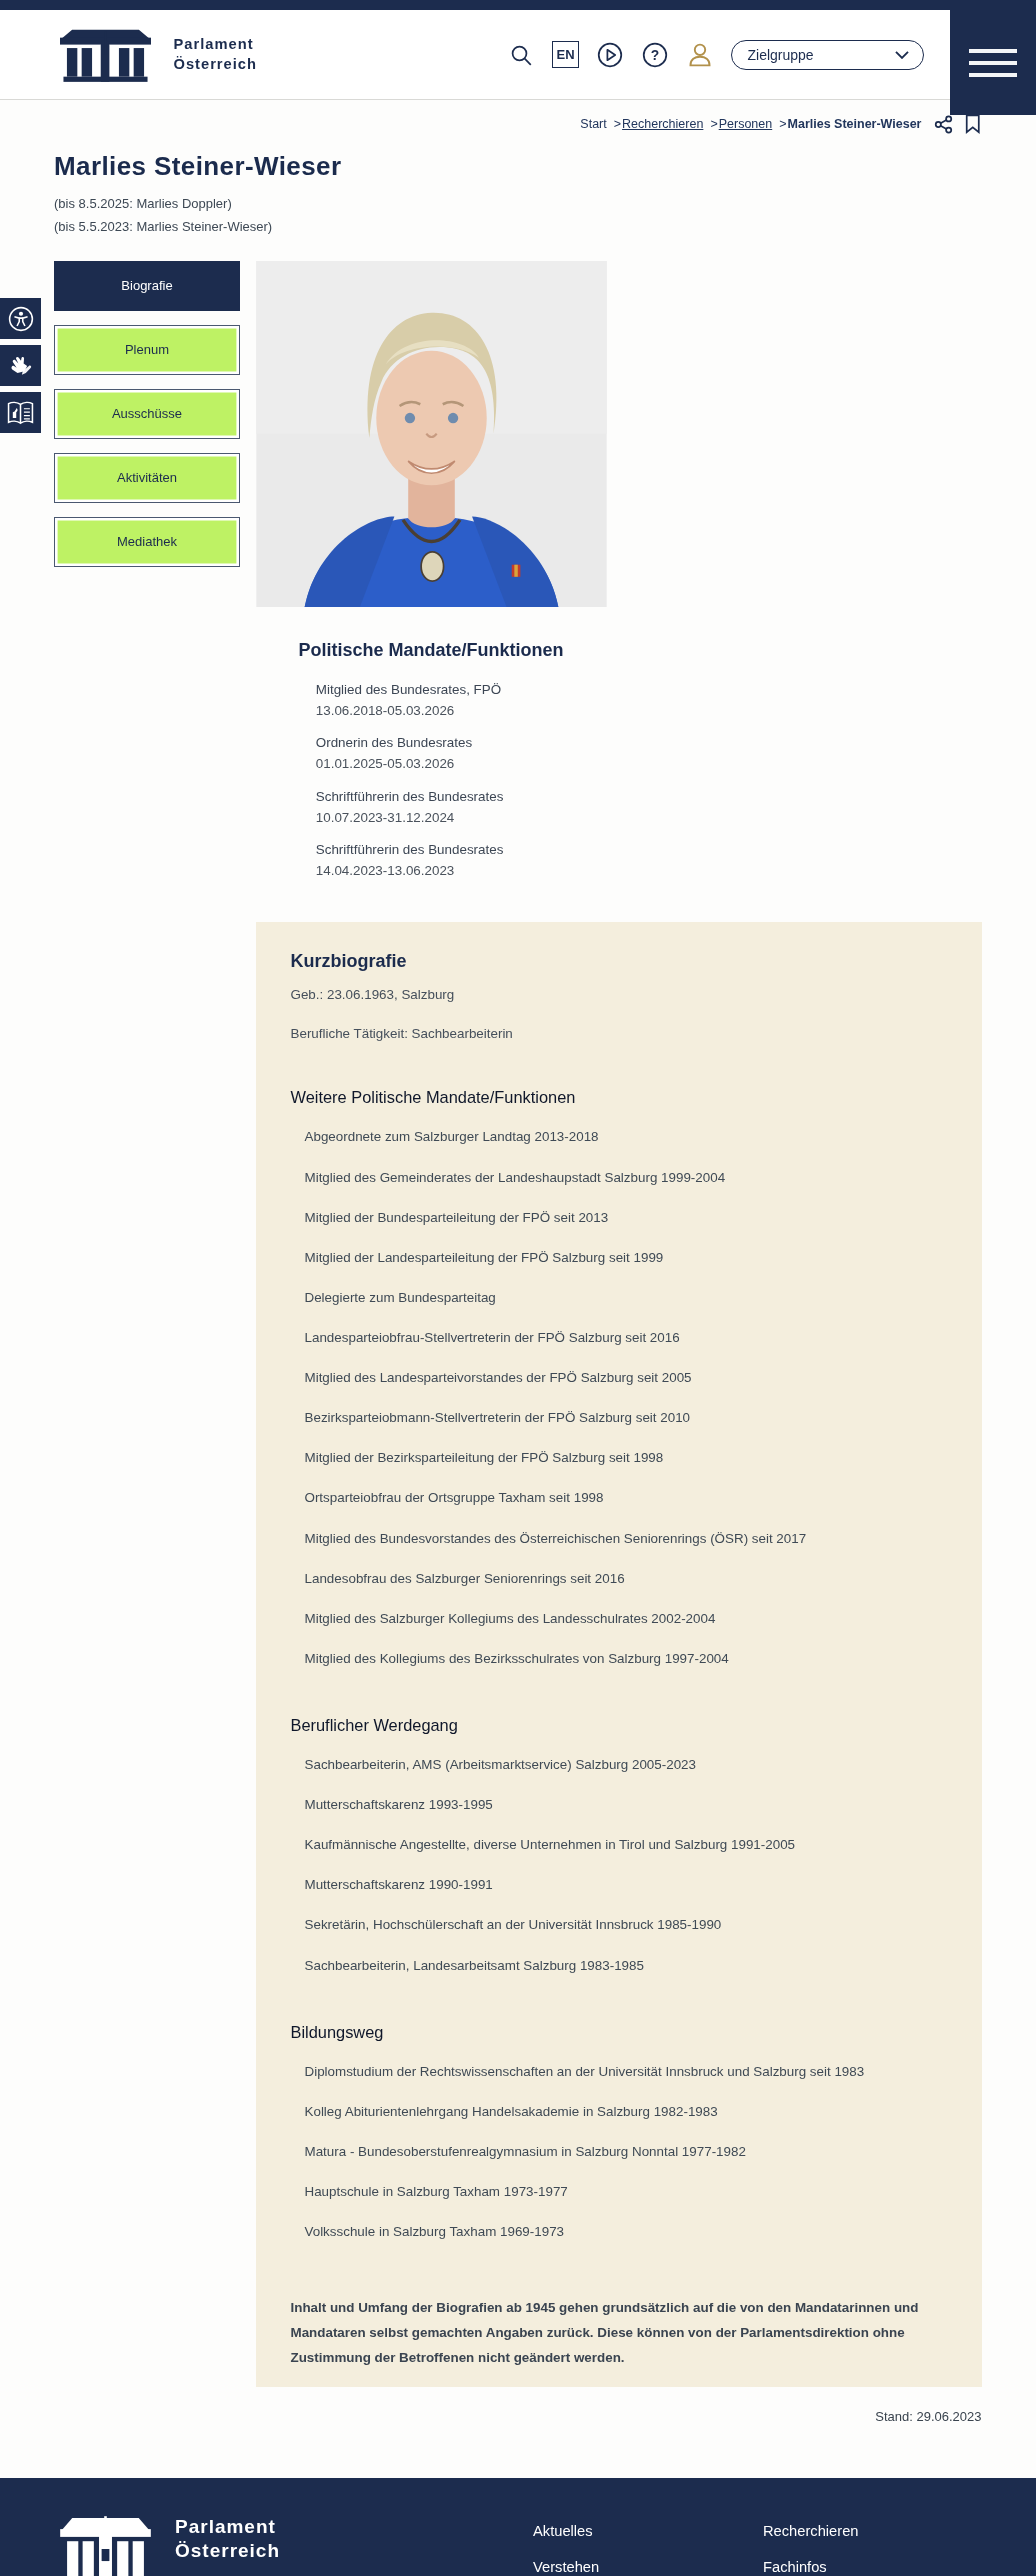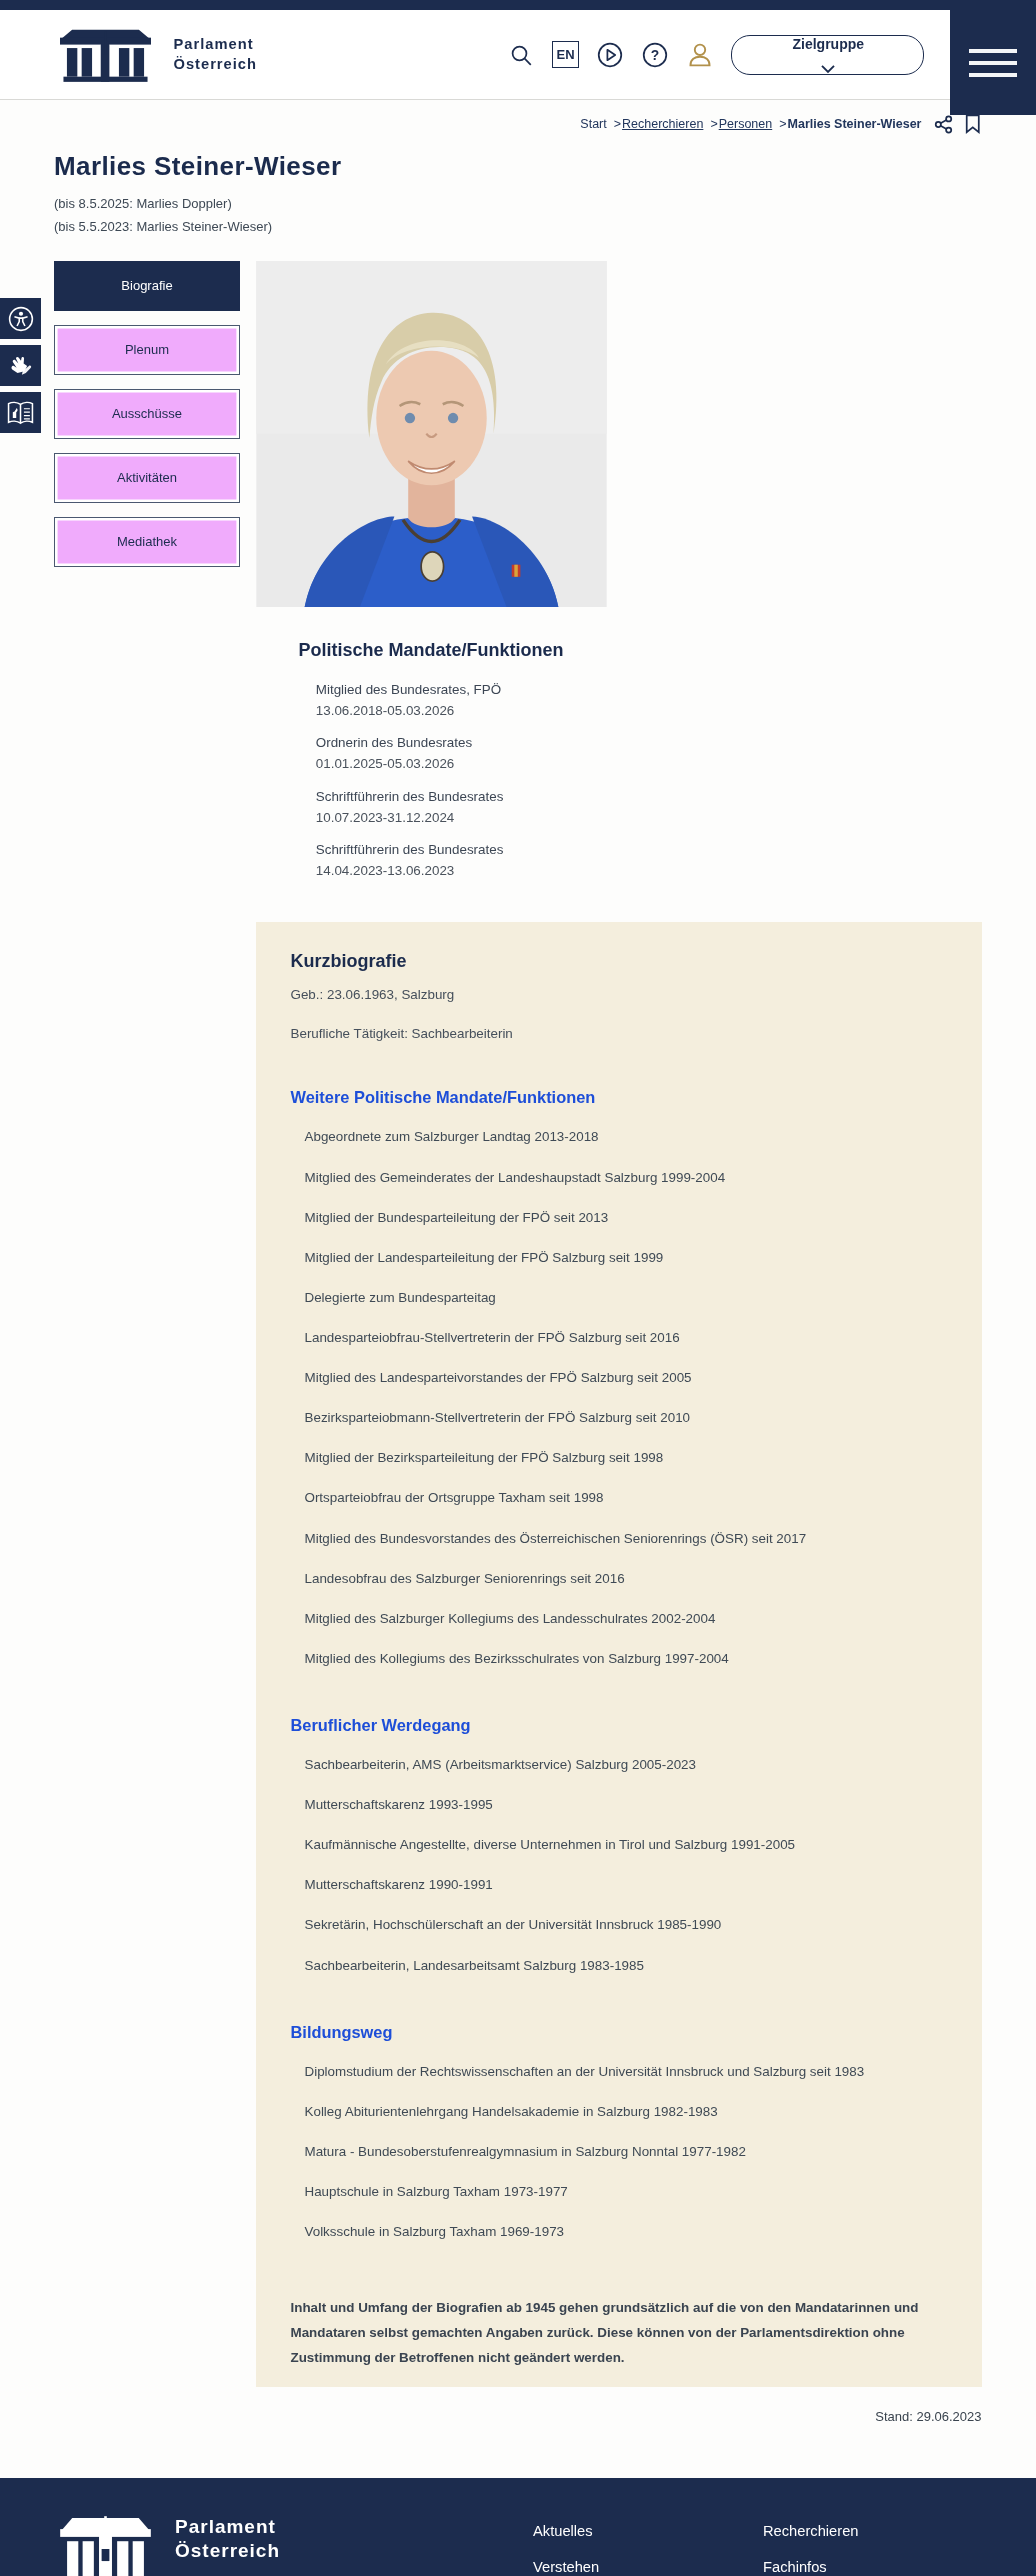--- a/index.html
+++ b/index.html
@@ -9,21 +9,21 @@
 
   
   .topstrip { height:10.4px; background:#1c2c4e; }
   header.site { position:relative; height:89px; background:#ffffff; display:flex; align-items:center; }
   .brand { display:flex; align-items:center; gap:22.5px; margin-left:60px; }
   .brand svg { display:block; }
   .brand-text { color:#1c2c4e; font-weight:bold; font-size:14.7px; line-height:1.35; letter-spacing:1px; }
   .header-actions { position:absolute; right:112px; top:0; height:89px; display:flex; align-items:center; gap:17px; }
   .hicon { width:28px; height:28px; display:flex; align-items:center; justify-content:center; cursor:pointer; }
   .en-box { width:27px; height:27px; border:1.7px solid #1c2c4e; color:#1c2c4e; font-weight:bold; font-size:13px; display:flex; align-items:center; justify-content:center; }
-  .pill { display:flex; align-items:center; justify-content:space-between; width:193px; height:40px; border:1.7px solid #1c2c4e; border-radius:19px; padding:0 14px 0 15.5px; color:#1c2c4e; font-size:14px; font-weight:bold; cursor:pointer;flex-direction:column; }
+  .pill { display:flex; align-items:center; justify-content:space-between; width:193px; height:30px; border:1.7px solid #1c2c4e; border-radius:19px; padding:0 14px 0 15.5px; color:#1c2c4e; font-size:14px; font-weight:normal; cursor:pointer; }
   .burger-block { position:absolute; top:0; right:0; width:86px; height:105px; background:#1c2c4e; display:flex; flex-direction:column; justify-content:center; align-items:center; gap:7.8px; cursor:pointer; z-index:5; }
   .burger-block span { display:block; width:48px; height:4.3px; background:#f4f6f8; }
   .header-divider { height:0.9px; background:#d9d9d6; }
 
   
   .breadcrumb-row { display:flex; justify-content:flex-end; align-items:center; gap:12px; padding:14px 56px 5.2px 0; font-size:12.5px; color:#1c2c4e; }
   .crumbs { display:flex; align-items:center; gap:1px; }
   .crumb { display:flex; align-items:center; gap:7px; }
   .crumb .lbl { color:#22365c; cursor:pointer; }
   .crumb .lbl.link { text-decoration:underline; }
@@ -35,36 +35,36 @@
   
   .rail { position:absolute; left:0; top:298px; display:flex; flex-direction:column; gap:6px; z-index:4; }
   .rail .sq { width:41px; height:41px; background:#1c2c4e; display:flex; align-items:center; justify-content:center; cursor:pointer; }
 
   
   main { position:relative; padding:0 54px; }
   h1.person { font-size:26px; color:#1b2b4d; font-weight:bold; letter-spacing:0.4px; margin:12px 0 10.4px; }
   .aliases { font-size:13px; color:#3d4854; line-height:1.75; }
   .columns { display:flex; margin-top:22.5px; }
   .tabs { width:186px; flex:0 0 186px; display:flex; flex-direction:column; gap:14px; }
-  .tab { height:50px; display:flex; align-items:center; justify-content:center; font-size:13px; color:#1c2c4e; background:#f0abfc; border:0.9px solid #4a5870; box-shadow:inset 0 0 0 2.6px #ffffff; cursor:pointer; }
+  .tab { height:50px; display:flex; align-items:center; justify-content:center; font-size:13px; color:#1c2c4e; background:#bef264; border:0.9px solid #4a5870; box-shadow:inset 0 0 0 2.6px #ffffff; cursor:pointer; }
   .tab.active { background:#1c2c4e; color:#ffffff; border-color:#1c2c4e; box-shadow:none; font-weight:normal; }
   .content { margin-left:15.5px; width:726px; }
   .portrait { width:351px; height:346px; display:block; }
 
   section.mandates { margin-top:33px;margin-left:43px; }
   section.mandates h2, .bio-box h2 { font-size:18px; color:#1b2b4d; font-weight:bold; }
   .mandate-list { margin-top:19px; padding-left:17.3px; }
   .mandate { margin-bottom:12px; font-size:13.4px; line-height:1.55; }
   .mandate .role { color:#3c4654; }
   .mandate .period { color:#4a525c; }
 
   .bio-box { margin-top:40px; background:#f4eedd; border-radius:0; padding:29px 35px 16px; }
   .bio-box .born { margin-top:15.5px; font-size:13.4px; color:#454f5b; }
   .bio-box .occupation { margin-top:24px; font-size:13.4px; color:#454f5b; }
-  .bio-section h3 { margin-top:47px; font-size:16.4px; font-weight:bold; color:#1d4ed8; }
+  .bio-section h3 { margin-top:47px; font-size:16.4px; font-weight:normal; color:#0f172a; }
   .bio-section ul { list-style:none; padding-left:14px; margin-top:5.2px; }
   .bio-section li { margin-top:20px; font-size:13.4px; line-height:1.5; color:#3f4a55; max-width:622px; }
   .disclaimer { margin-top:54px; font-weight:bold; font-size:13.4px; line-height:1.85; color:#3a4450; max-width:656px; }
 
   .stand { text-align:right; margin:22.5px 0 54px; font-size:13px; color:#39434e; }
 
   
   footer.site { position:relative; height:287px; background:#1c2c4e; color:#ffffff; }
   .f-left { position:absolute; left:60px; top:33px; display:flex; gap:24px; }
   .f-brand-col { padding-top:3.5px; }

